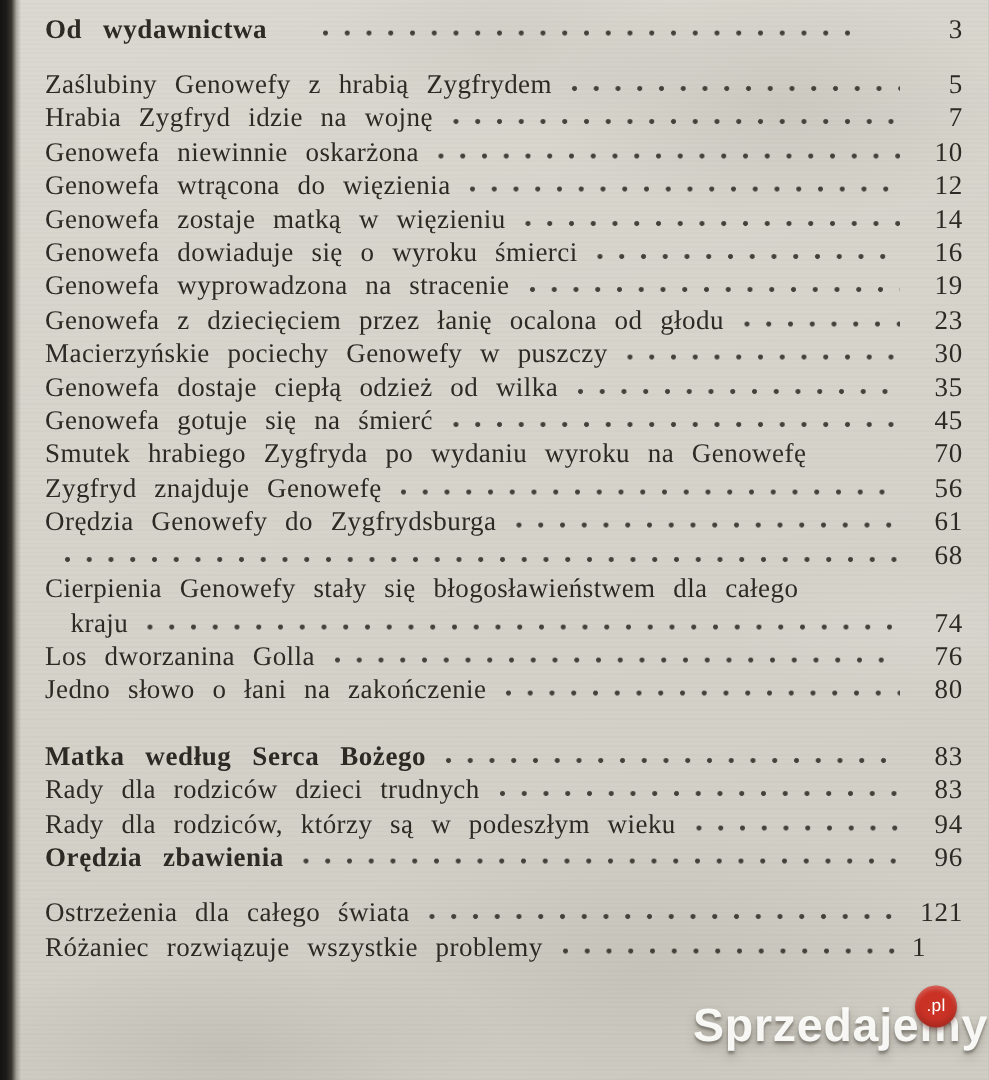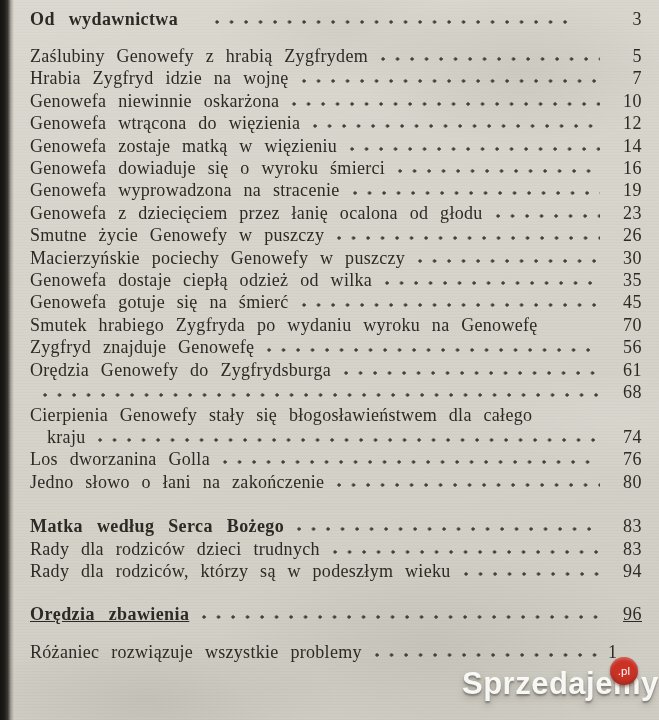--- a/index.html
+++ b/index.html
@@ -57,21 +57,21 @@
   .page{flex:0 0 34px;text-align:right;font-size:18px;letter-spacing:.5px;word-spacing:0;}
   .header-row{line-height:26px;margin-bottom:13px;gap:24px;}
   .header-row .label, .row-bold .label{
     font-weight:700;letter-spacing:.4px;word-spacing:9px;
   }
   .row-wrap .label{flex:1 1 auto;}
   .row-indent .label{padding-left:17px;}
   .row-noleader .leader{background-image:none;}
   .page-partial-row .page{text-align:left;}
   .group-2{margin-top:22px;}
-  .group-3{margin-top:21px;text-decoration:underline;}
+  .group-3{}
   .group-4{margin-top:15px;}
   
   .watermark{
     position:absolute;left:462px;top:660px;z-index:5;width:190px;height:48px;
     pointer-events:none;
     font-family:"Liberation Sans","DejaVu Sans",sans-serif;
   }
   .wm-text{
     position:absolute;left:0;top:6px;
     font-size:31px;font-weight:700;letter-spacing:.5px;
@@ -136,25 +136,20 @@
     <span class="label">Genowefa wyprowadzona na stracenie</span>
     <span class="leader"></span>
     <span class="page">19</span>
   </div>
           <div class="row">
     <span class="label">Genowefa z dziecięciem przez łanię ocalona od głodu</span>
     <span class="leader"></span>
     <span class="page">23</span>
   </div>
           <div class="row">
-    <span class="label">Smutne życie Genowefy w puszczy</span>
-    <span class="leader"></span>
-    <span class="page">26</span>
-  </div>
-          <div class="row">
     <span class="label">Macierzyńskie pociechy Genowefy w puszczy</span>
     <span class="leader"></span>
     <span class="page">30</span>
   </div>
           <div class="row">
     <span class="label">Genowefa dostaje ciepłą odzież od wilka</span>
     <span class="leader"></span>
     <span class="page">35</span>
   </div>
           <div class="row">
@@ -219,20 +214,25 @@
   </div>
         </div>
         <div class="group group-3">
           <div class="row row-bold">
     <span class="label">Orędzia zbawienia</span>
     <span class="leader"></span>
     <span class="page">96</span>
   </div>
         </div>
         <div class="group group-4">
+          <div class="row">
+    <span class="label">Ostrzeżenia dla całego świata</span>
+    <span class="leader"></span>
+    <span class="page">121</span>
+  </div>
           <div class="row page-partial-row">
     <span class="label">Różaniec rozwiązuje wszystkie problemy</span>
     <span class="leader"></span>
     <span class="page">1</span>
   </div>
         </div>
       </div>
   </div>
 
   <div class="watermark">

